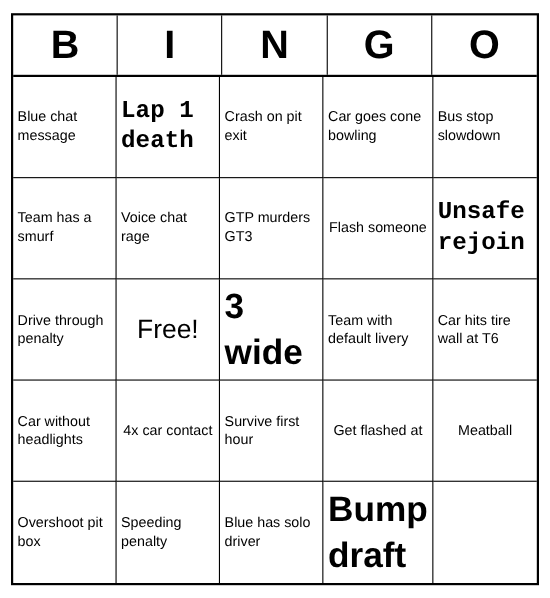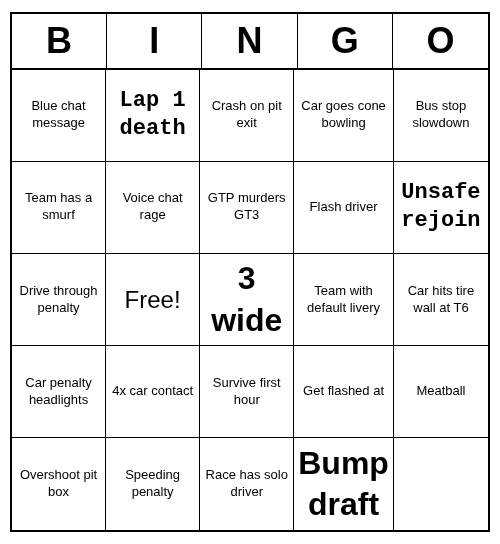--- a/index.html
+++ b/index.html
@@ -37,21 +37,21 @@
       grid-template-columns: repeat(5, 1fr);
       grid-template-rows: repeat(5, 1fr);
     }
     .bingo-cell {
       border-right: 1px solid #000;
       border-bottom: 1px solid #000;
       min-height: 92px;
       display: flex;
       align-items: center;
       justify-content: center;
-      text-align: center;
+      text-align: left;
       padding: 4px;
       font-size: 13px;
       line-height: 1.3;
     }
     .bingo-cell:nth-child(5n) {
       border-right: none;
     }
     .bingo-cell:nth-child(n+21) {
       border-bottom: none;
     }
@@ -82,30 +82,30 @@
     </div>
   <div class="bingo-grid">
   <div class="bingo-cell">Blue chat message</div>
       <div class="bingo-cell large-text">Lap 1 death</div>
       <div class="bingo-cell">Crash on pit exit</div>
       <div class="bingo-cell">Car goes cone bowling</div>
       <div class="bingo-cell">Bus stop slowdown</div>
       <div class="bingo-cell">Team has a smurf</div>
       <div class="bingo-cell">Voice chat rage</div>
       <div class="bingo-cell">GTP murders GT3</div>
-      <div class="bingo-cell">Flash driver</div>
+      <div class="bingo-cell">Flash someone</div>
       <div class="bingo-cell large-text">Unsafe rejoin</div>
       <div class="bingo-cell">Drive through penalty</div>
       <div class="bingo-cell free">Free!</div>
       <div class="bingo-cell xl-text">3 wide</div>
       <div class="bingo-cell">Team with default livery</div>
       <div class="bingo-cell">Car hits tire wall at T6</div>
-      <div class="bingo-cell">Car penalty headlights</div>
+      <div class="bingo-cell">Car without headlights</div>
       <div class="bingo-cell">4x car contact</div>
       <div class="bingo-cell">Survive first hour</div>
       <div class="bingo-cell">Get flashed at</div>
       <div class="bingo-cell">Meatball</div>
       <div class="bingo-cell">Overshoot pit box</div>
       <div class="bingo-cell">Speeding penalty</div>
-      <div class="bingo-cell">Race has solo driver</div>
+      <div class="bingo-cell">Blue has solo driver</div>
       <div class="bingo-cell xl-text">Bump draft</div>
     </div>
 </div>
 
 </body></html>

